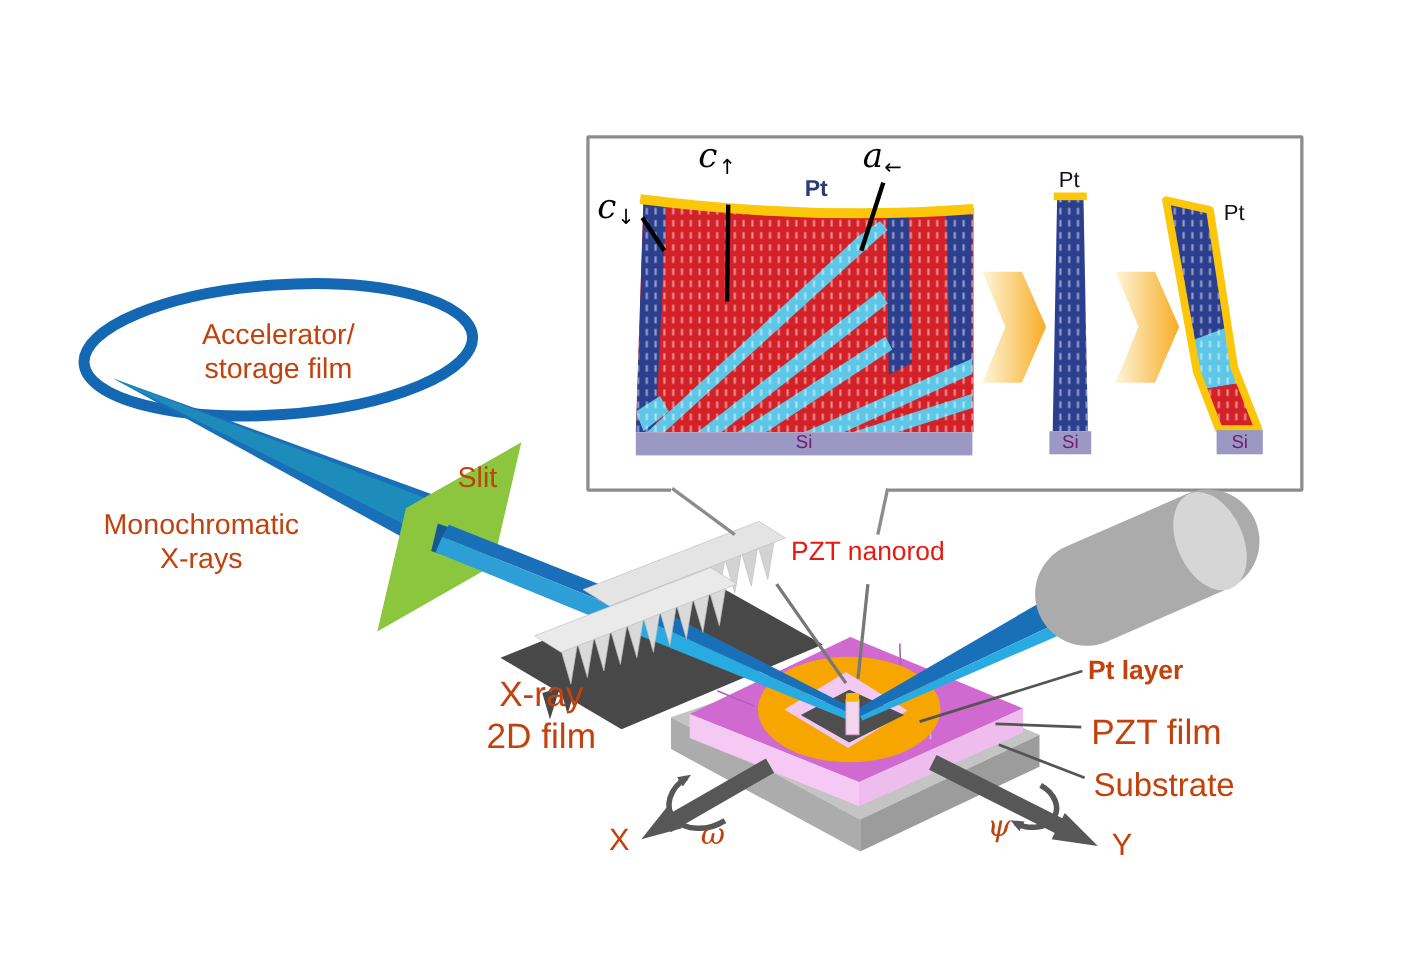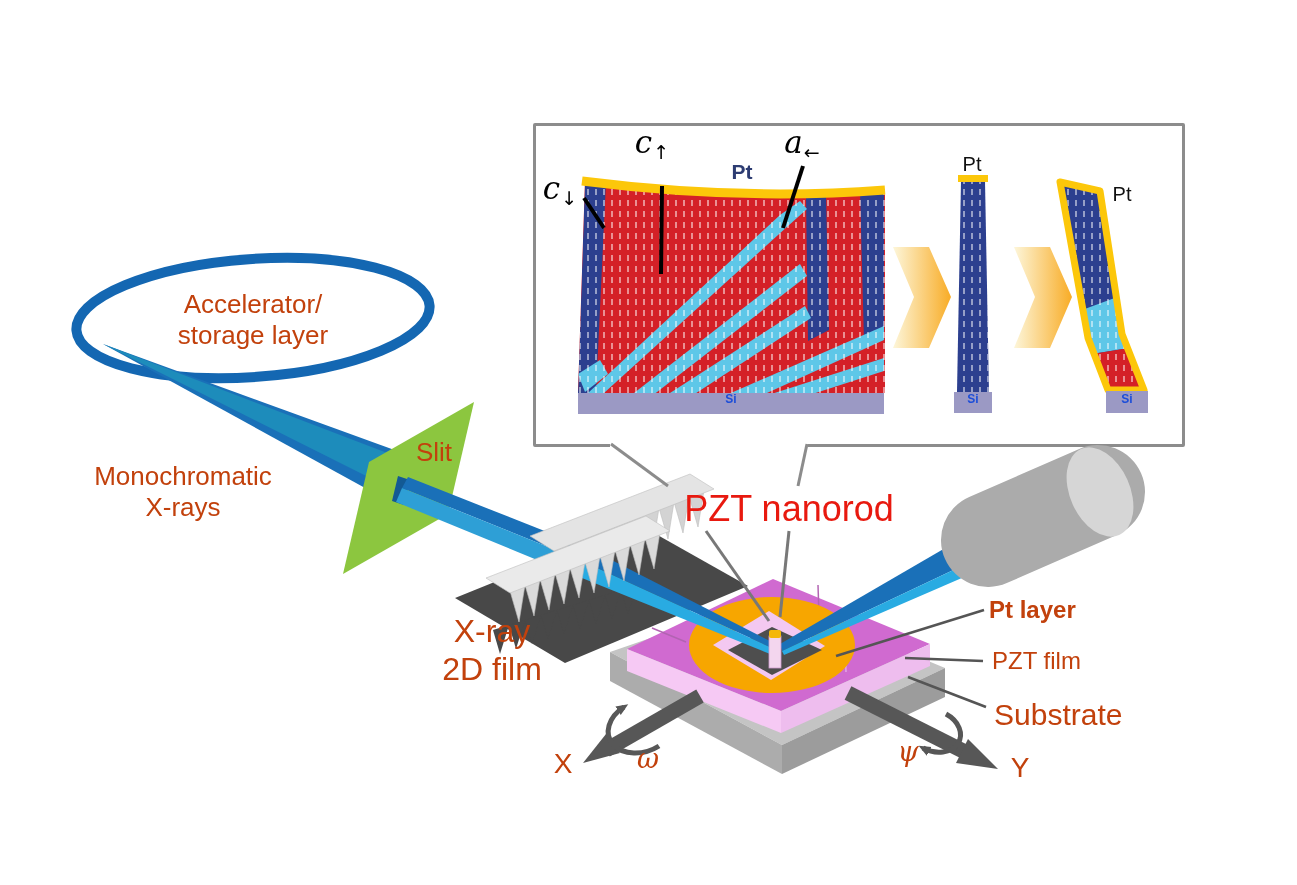--- a/index.html
+++ b/index.html
@@ -4,27 +4,27 @@
 <style>
   html,body{margin:0;padding:0;background:#ffffff;}
   #stage{position:relative;width:1297px;height:885px;background:#ffffff;overflow:hidden;
          font-family:"Liberation Sans",sans-serif;}
   #inset-box{position:absolute;left:533px;top:123px;width:646px;height:318px;
              background:#ffffff;border:3px solid #8c8c8c;border-radius:2px;z-index:1;}
   #art{position:absolute;left:0;top:0;z-index:2;pointer-events:none;}
   .lbl{position:absolute;z-index:3;color:#c2410c;white-space:nowrap;line-height:1.18;}
   .ctr{transform:translateX(-50%);text-align:center;}
   .big{font-size:26px;}
-  .red{color:#e8190f;font-size:36px;}
+  .red{color:#e8190f;font-size:24px;}
   .domlab{font-size:31px;font-family:"DejaVu Serif",serif;font-style:italic;color:#000;}
   .domlab .arr{font-size:19px;font-style:normal;font-family:"DejaVu Sans",sans-serif;
                vertical-align:-6px;margin-left:1px;}
   .ptnavy{font-size:21px;font-weight:bold;color:#2d3c72;}
   .ptblack{font-size:20px;color:#101010;}
-  .si{font-size:12px;font-weight:bold;color:#1d4ed8;}
+  .si{font-size:17px;font-weight:normal;color:#701a75;}
   .greek{font-size:27px;font-family:"DejaVu Serif",serif;font-style:italic;}
   .axis{font-size:28px;}
 </style>
 </head>
 <body>
 
 <div id="stage">
 
   <div id="inset-box"></div>
 
@@ -199,40 +199,40 @@
         <polygon points="1092,354 1129,348 1146,392 1106,392" fill="#d42027"></polygon>
         <rect x="1055" y="175" width="95" height="220" fill="url(#wdash)"></rect>
       </g>
       <polygon points="1060,182 1100,191 1122,334 1144,390 1108,390 1088,338" fill="none" stroke="#fcc70a" stroke-width="7" stroke-linejoin="round"></polygon>
       <rect x="1106" y="391" width="42" height="22" fill="#9b99c4"></rect>
     </g>
   </svg>
 
   <div class="lbl ctr big" style="left:253px;top:289px;">
     <div>Accelerator/</div>
-    <div>storage layer</div>
+    <div>storage film</div>
   </div>
 
   <div class="lbl ctr big" style="left:183px;top:461px;">
     <div>Monochromatic</div>
     <div>X-rays</div>
   </div>
 
-  <div class="lbl ctr big" style="left:434px;top:437px;">Slit</div>
+  <div class="lbl ctr big" style="left:434px;top:419px;">Slit</div>
 
   <div class="lbl ctr" style="left:492px;top:613px;font-size:32px;">
     <div>X-ray</div>
     <div>2D film</div>
   </div>
 
   <div class="lbl ctr red" style="left:789px;top:488px;">PZT nanorod</div>
 
 
   <div class="lbl" style="left:989px;top:596px;font-size:24px;font-weight:bold;">Pt layer</div>
-  <div class="lbl" style="left:992px;top:647px;font-size:24px;text-align:right;">PZT film</div>
+  <div class="lbl" style="left:992px;top:647px;font-size:32px;text-align:right;">PZT film</div>
   <div class="lbl" style="left:994px;top:697px;font-size:30px;">Substrate</div>
 
   <div class="lbl ctr axis" style="left:563px;top:747px;">X</div>
   <div class="lbl ctr axis" style="left:1020px;top:751px;">Y</div>
   <div class="lbl ctr greek" style="left:648px;top:743px;">ω</div>
   <div class="lbl ctr greek" style="left:908px;top:736px;">ψ</div>
 
   <div class="lbl ctr domlab" style="left:652px;top:124px;"><span>c</span><span class="arr">↑</span></div>
   <div class="lbl ctr domlab" style="left:560px;top:170px;"><span>c</span><span class="arr">↓</span></div>
   <div class="lbl ctr domlab" style="left:802px;top:124px;"><span>a</span><span class="arr">←</span></div>

